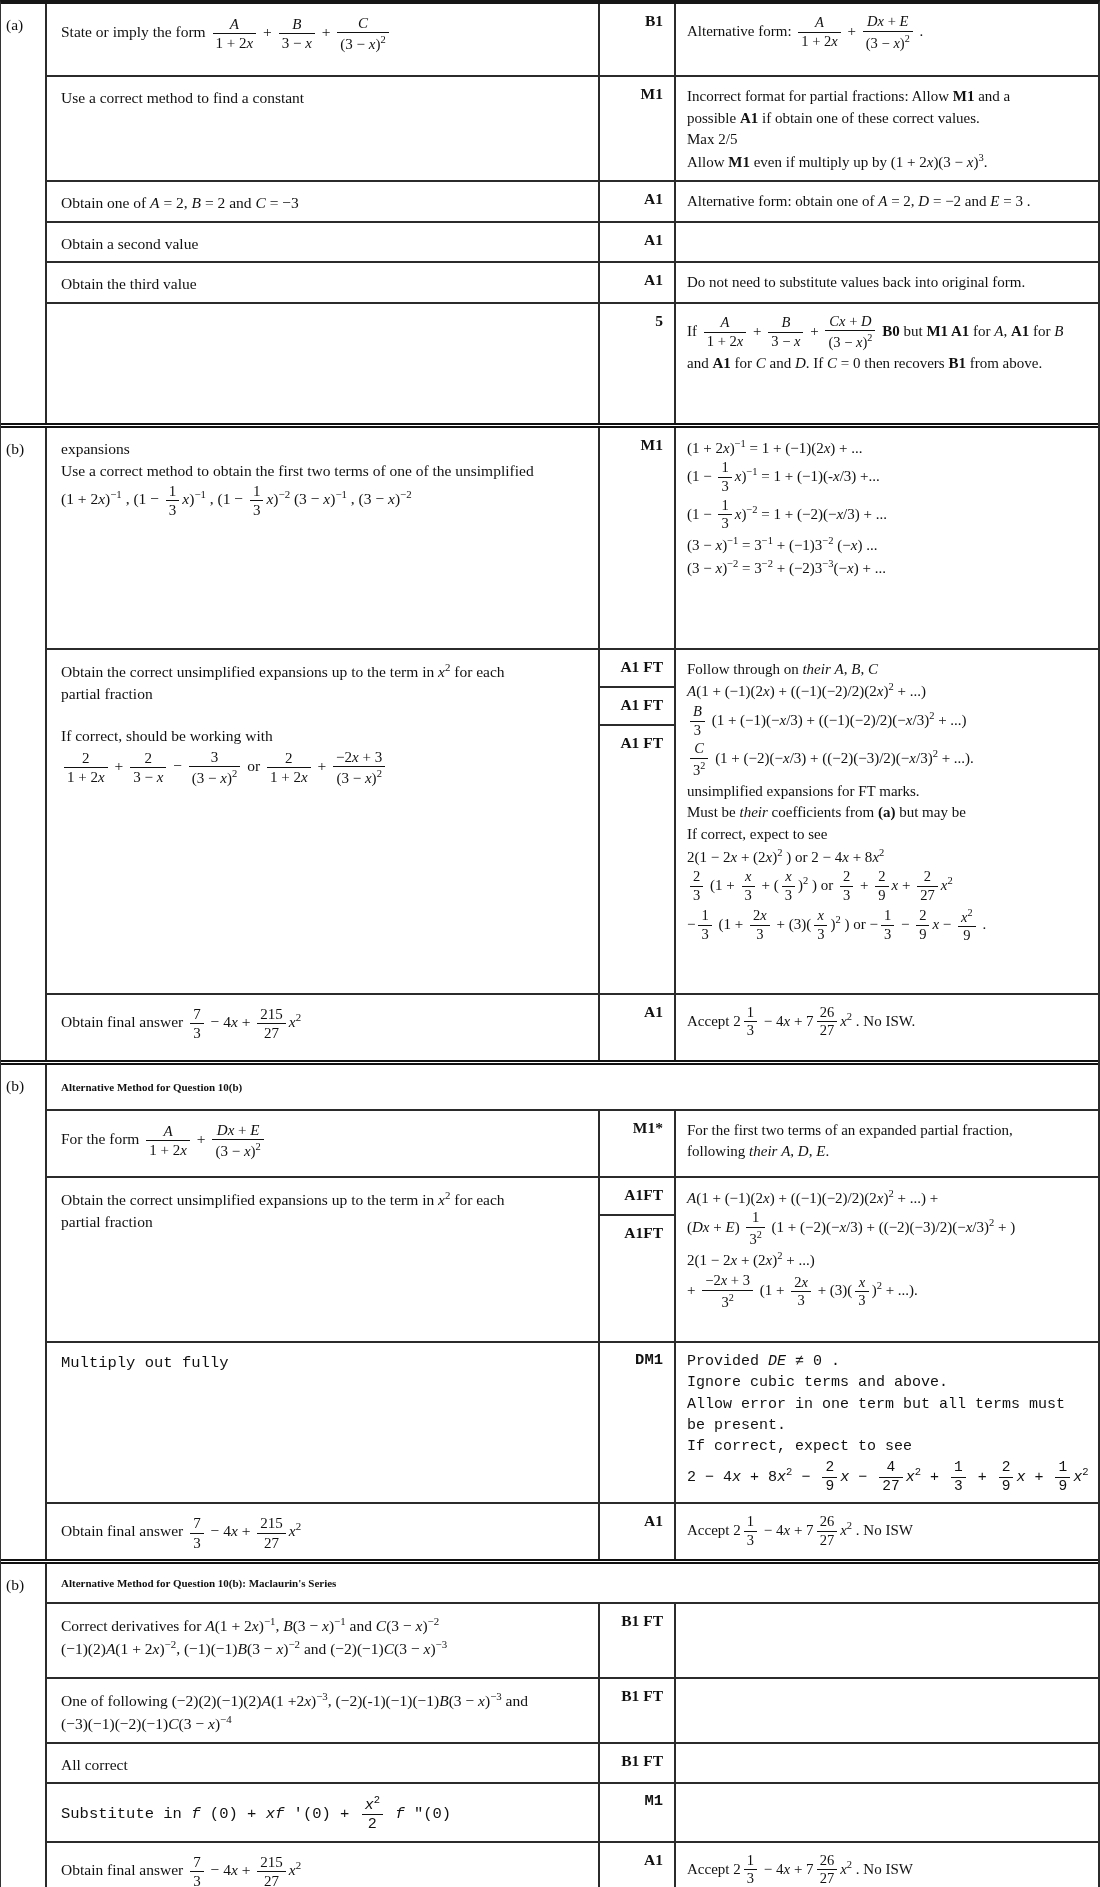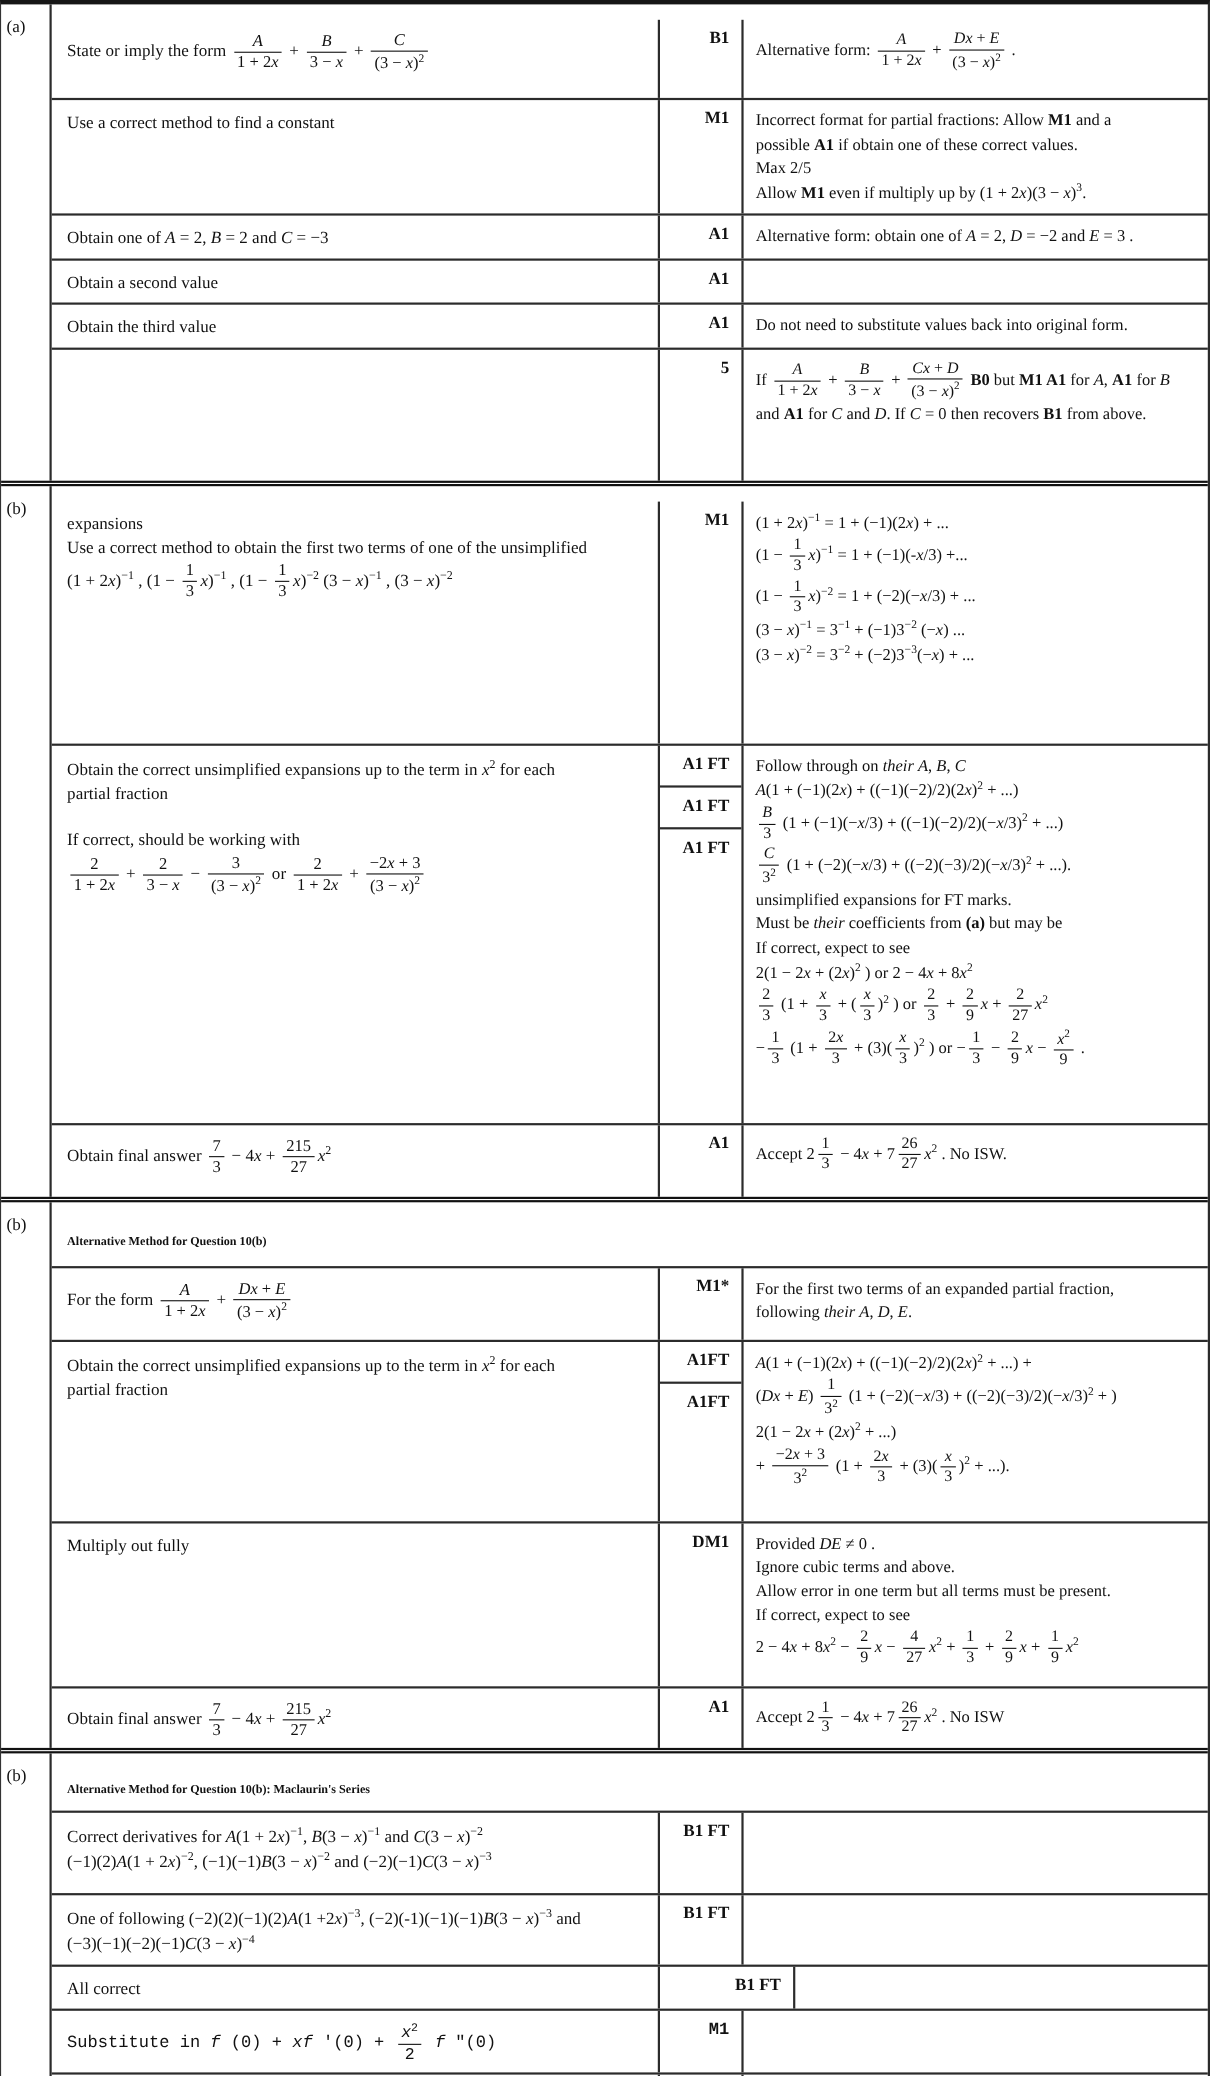--- a/index.html
+++ b/index.html
@@ -3,21 +3,21 @@
 <meta charset="utf-8">
 <style>
   html,body{margin:0;padding:0;background:#ffffff;}
   body{width:1100px;color:#111;font-family:"Liberation Serif","DejaVu Serif",serif;}
   .sheet{width:1100px;min-height:1887px;box-sizing:border-box;
          border-top:4px solid #161616;border-bottom:3px solid #161616;
          border-left:1px solid #333;border-right:2px solid #2b2b2b;background:#fff;}
   .section{display:flex;align-items:stretch;}
   .labelcol{width:46px;min-width:46px;box-sizing:border-box;border-right:2px solid #2b2b2b;
             padding:12px 0 0 5px;font-size:15.5px;}
-  .srows{flex:1;display:flex;flex-direction:column;min-width:0;margin-top:14px;}
+  .srows{flex:1;display:flex;flex-direction:column;min-width:0;}
   .row{display:flex;align-items:stretch;border-bottom:2px solid #2b2b2b;box-sizing:border-box;}
   .srows .row:last-child{border-bottom:none;}
   .hdr{border-bottom:2px solid #2b2b2b;display:flex;align-items:center;
        padding-left:14px;font-weight:bold;font-size:11px;box-sizing:border-box;}
   .cell{box-sizing:border-box;}
   .desc{width:553px;min-width:553px;border-right:2px solid #2b2b2b;padding:9px 12px 6px 14px;}
   .mkcol{width:76px;min-width:76px;box-sizing:border-box;border-right:2px solid #2b2b2b;
          display:flex;flex-direction:column;}
   .mk{text-align:right;font-weight:bold;font-size:15.5px;padding:8px 11px 2px 2px;box-sizing:border-box;}
   .mk.bdr{height:38px;border-bottom:2px solid #2b2b2b;}
@@ -201,21 +201,21 @@
             <div class="mk bdr">A1FT</div>
             <div class="mk">A1FT</div>
           </div>
           <div class="cell guid">
             <div class="mline"><i>A</i>(1 + (−1)(2<i>x</i>) + ((−1)(−2)/2)(2<i>x</i>)<sup>2</sup> + ...) +</div>
             <div class="mline">(<i>Dx</i> + <i>E</i>) <span class="fr"><span class="n">1</span><span class="d">3<sup>2</sup></span></span> (1 + (−2)(−<i>x</i>/3) + ((−2)(−3)/2)(−<i>x</i>/3)<sup>2</sup> + )</div>
             <div class="mline">2(1 − 2<i>x</i> + (2<i>x</i>)<sup>2</sup> + ...)</div>
             <div class="mline">+ <span class="fr"><span class="n">−2<i>x</i> + 3</span><span class="d">3<sup>2</sup></span></span> (1 + <span class="fr"><span class="n">2<i>x</i></span><span class="d">3</span></span> + (3)(<span class="fr"><span class="n"><i>x</i></span><span class="d">3</span></span>)<sup>2</sup> + ...).</div>
           </div>
         </div>
-        <div class="row" style="min-height: 150px;">
+        <div class="row" style="min-height: 150px; font-family: Liberation Mono, monospace;">
           <div class="cell desc">
             <div class="mline">Multiply out fully</div>
           </div>
           <div class="mkcol">
             <div class="mk">DM1</div>
           </div>
           <div class="cell guid">
             <div class="mline">Provided <i>DE</i> ≠ 0 .</div>
             <div class="mline">Ignore cubic terms and above.</div>
             <div class="mline">Allow error in one term but all terms must be present.</div>
@@ -258,21 +258,21 @@
         <div class="row" style="min-height: 65px;">
           <div class="cell desc">
             <div class="mline">One of following (−2)(2)(−1)(2)<i>A</i>(1 +2<i>x</i>)<sup>−3</sup>, (−2)(-1)(−1)(−1)<i>B</i>(3 − <i>x</i>)<sup>−3</sup> and</div>
             <div class="mline">(−3)(−1)(−2)(−1)<i>C</i>(3 − <i>x</i>)<sup>−4</sup></div>
           </div>
           <div class="mkcol">
             <div class="mk">B1 FT</div>
           </div>
           <div class="cell guid"></div>
         </div>
-        <div class="row" style="min-height: 40px; gap: 47px;">
+        <div class="row" style="min-height: 40px;">
           <div class="cell desc">
             <div class="mline">All correct</div>
           </div>
           <div class="mkcol">
             <div class="mk">B1 FT</div>
           </div>
           <div class="cell guid"></div>
         </div>
         <div class="row" style="min-height: 45px; font-family: Liberation Mono, monospace;">
           <div class="cell desc">

